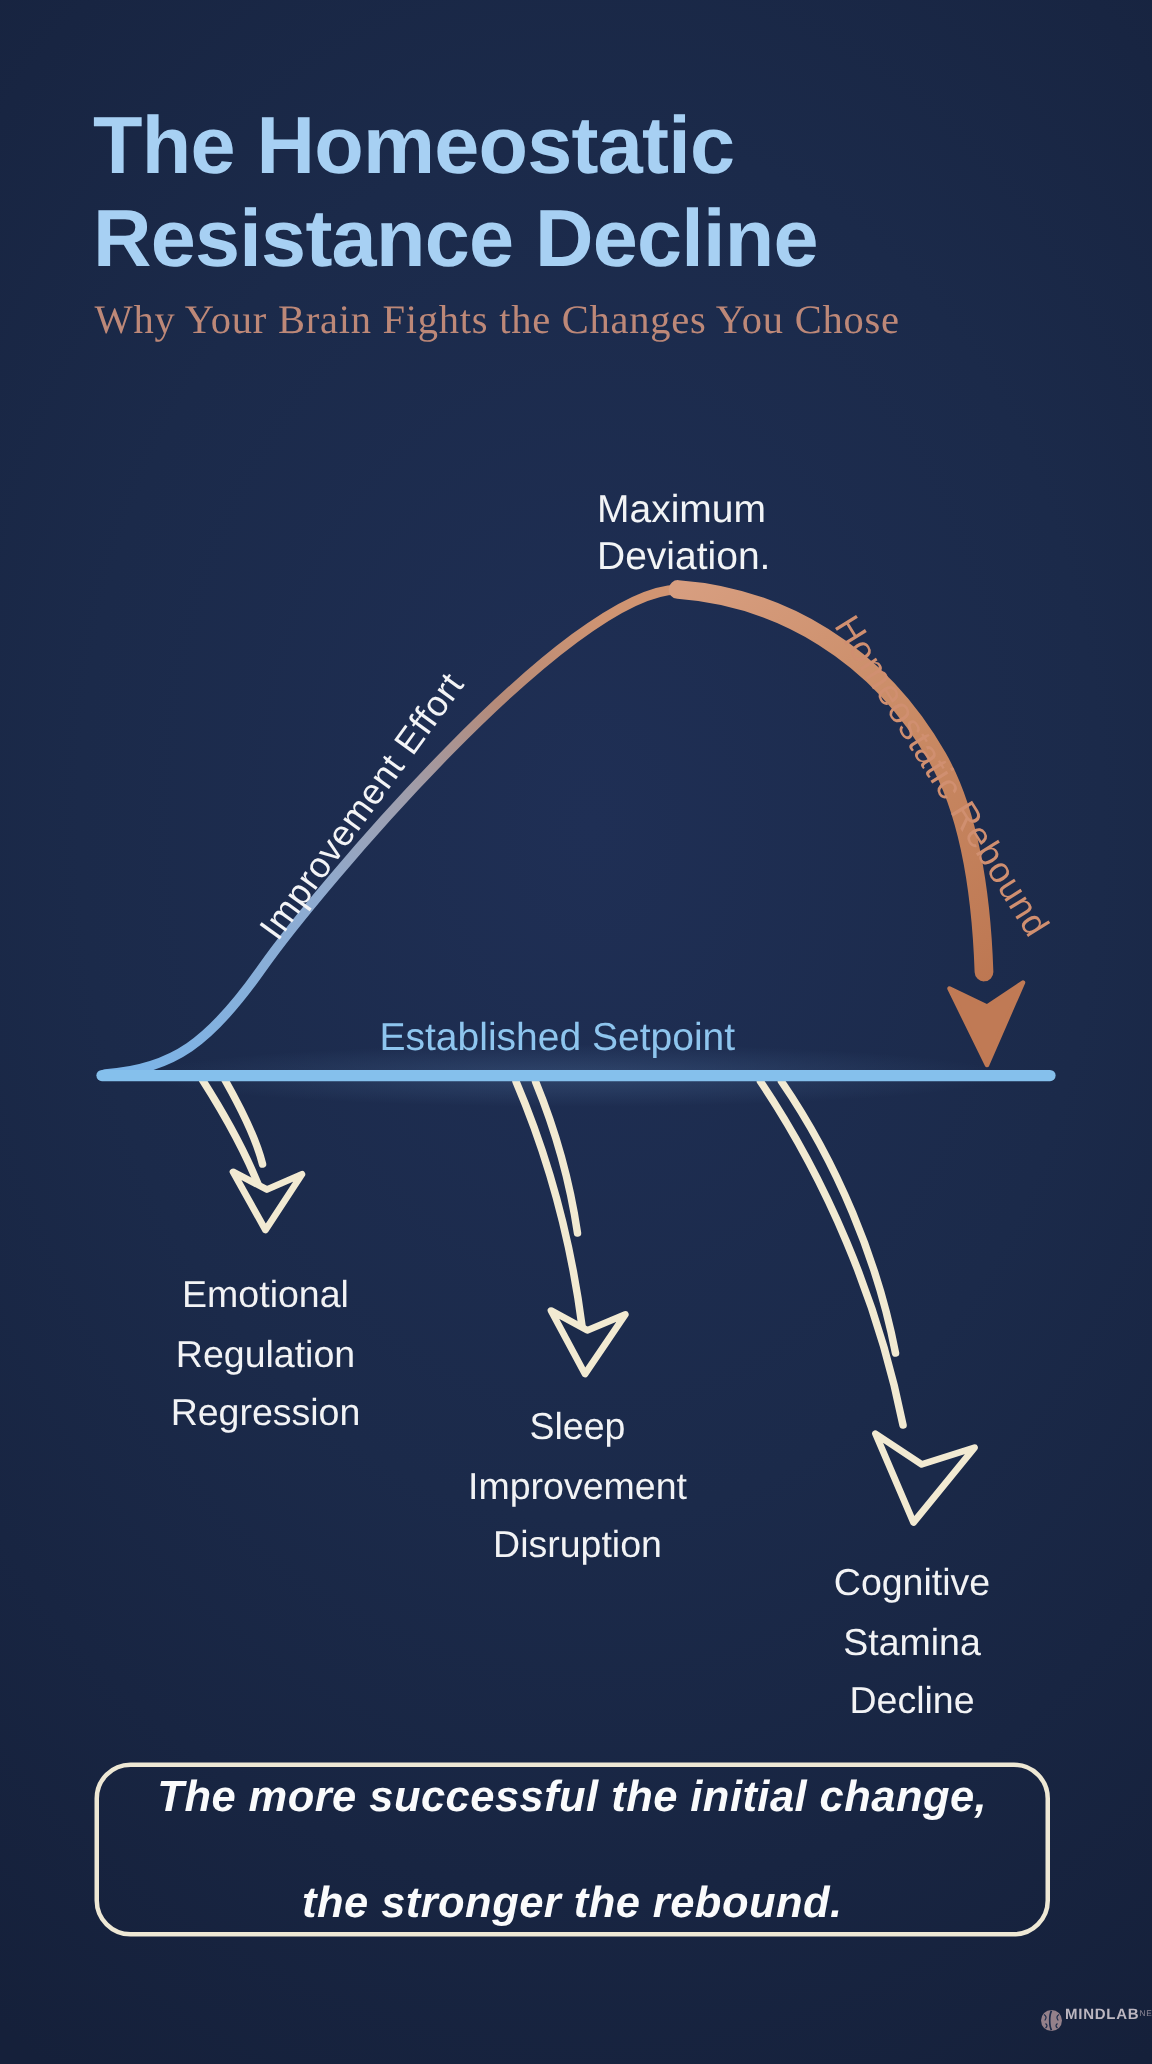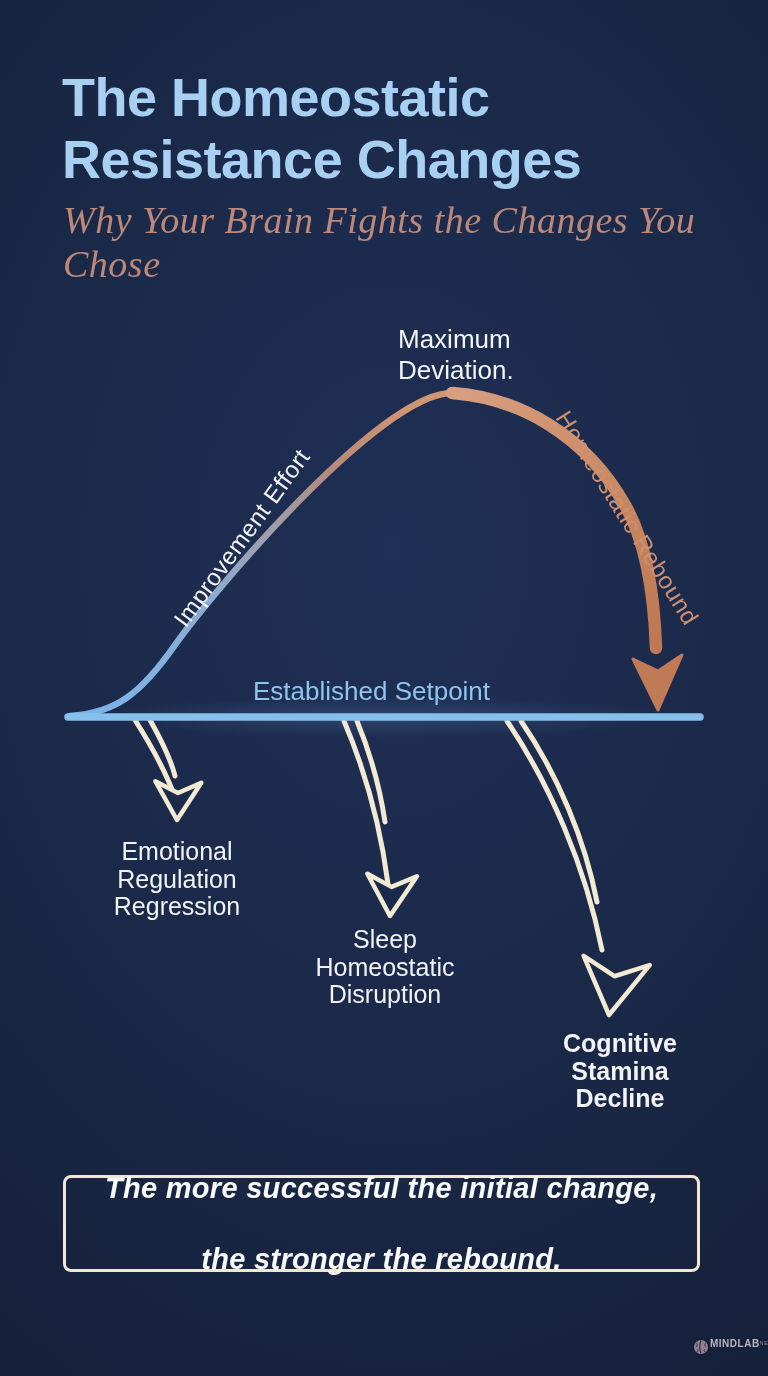--- a/index.html
+++ b/index.html
@@ -12,22 +12,22 @@
   .abs{position:absolute;}
   
   .title{
     left:62px;top:66px;width:620px;
     font-size:54px;line-height:62px;font-weight:bold;letter-spacing:-0.5px;
     color:#a7d0f3;
   }
   .title span{display:block;}
   .subtitle{
     left:63px;top:198px;width:660px;
-    font-family:"Liberation Serif", serif;font-style:italic;
-    font-size:38px;color:#bd8878;letter-spacing:0.5px;
+    font-family:"Liberation Serif", serif;
+    font-size:27px;color:#bd8878;letter-spacing:0.5px;
   }
   
   .peak-label{
     left:398px;top:324px;width:160px;
     font-size:26px;line-height:31px;color:#f2f4f6;font-weight:500;
   }
   .peak-label span{display:block;}
   .rot-label{
     width:260px;text-align:center;font-size:24px;letter-spacing:0.5px;white-space:nowrap;
   }
@@ -44,28 +44,28 @@
     font-size:26px;color:#8ec5ee;
   }
   .glow-band{
     left:0;top:688px;width:768px;height:58px;
     background:radial-gradient(ellipse 52% 50% at 50% 50%, rgba(135,190,240,0.17), rgba(135,190,240,0) 72%);
   }
   .consequence{
     width:240px;text-align:center;
     font-size:25px;line-height:27.5px;color:#f2f3f5;
   }
-  .consequence span{display:block;}
+  .consequence span{display:block;margin-top:12px;}
   .c1{left:57px;top:838px;}
   .c2{left:265px;top:926px;}
-  .c3{left:500px;top:1030px;font-weight:bold;}
+  .c3{left:488px;top:1030px;}
   
   .summary-box{
-    left:63px;top:1175px;width:637px;height:97px;
-    border:3px solid #eee8d5;border-radius:8px;box-sizing:border-box;
+    left:63px;top:1175px;width:637px;height:116px;
+    border:3px solid #eee8d5;border-radius:24px;box-sizing:border-box;
     display:flex;flex-direction:column;align-items:center;justify-content:center;
     color:#fafbfc;font-size:29px;line-height:40px;font-style:italic;font-weight:bold;
     text-align:center;letter-spacing:0.3px;gap:31px;
   }
   .summary-box span{display:block;}
   
   .brand{
     left:686px;top:1338px;display:flex;align-items:center;gap:4px;
   }
   .brand-text{display:flex;line-height:1;}
@@ -132,40 +132,40 @@
     <g>
       <circle cx="701" cy="1347" r="7" fill="#94808a"></circle>
       <path d="M 701 1340.5 C 699.4 1343.5 699.4 1350.5 701 1353.5" stroke="#1b2a4a" stroke-width="1.1" fill="none"></path>
       <path d="M 696 1343 q 2.5 1.5 0.5 4 M 697 1349 q 2 1.5 0 3" stroke="#1b2a4a" stroke-width="0.8" fill="none"></path>
       <path d="M 706 1343 q -2.5 1.5 -0.5 4 M 705 1349 q -2 1.5 0 3" stroke="#1b2a4a" stroke-width="0.8" fill="none"></path>
     </g>
   </svg>
 
   <h1 class="abs title" style="margin:0;">
     <span>The Homeostatic</span>
-    <span>Resistance Changes</span>
+    <span>Resistance Decline</span>
   </h1>
   <div class="abs subtitle">Why Your Brain Fights the Changes You Chose</div>
 
   <div class="abs peak-label">
     <span>Maximum</span>
     <span>Deviation.</span>
   </div>
   <div class="abs rot-label rising-label">Improvement Effort</div>
   <div class="abs rot-label falling-label">Homeostatic Rebound</div>
   <div class="abs setpoint-label">Established Setpoint</div>
 
   <div class="abs consequence c1">
     <span>Emotional</span>
     <span>Regulation</span>
     <span>Regression</span>
   </div>
   <div class="abs consequence c2">
     <span>Sleep</span>
-    <span>Homeostatic</span>
+    <span>Improvement</span>
     <span>Disruption</span>
   </div>
   <div class="abs consequence c3">
     <span>Cognitive</span>
     <span>Stamina</span>
     <span>Decline</span>
   </div>
 
   <div class="abs summary-box">
     <span>The more successful the initial change,</span>

